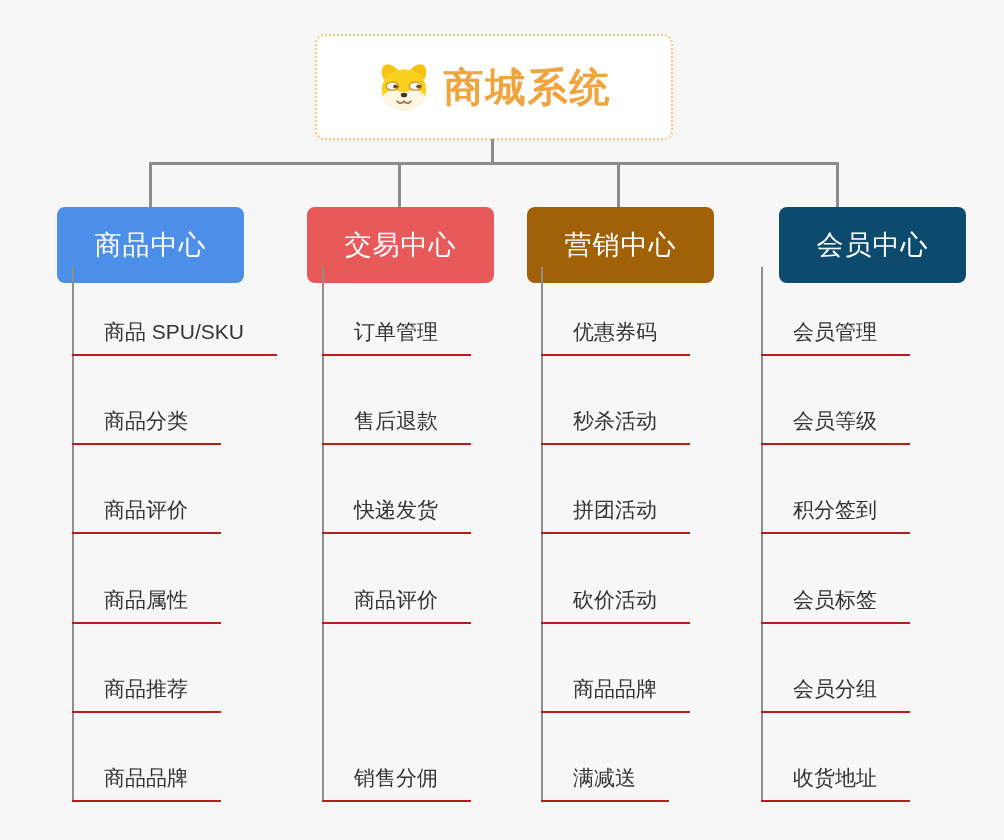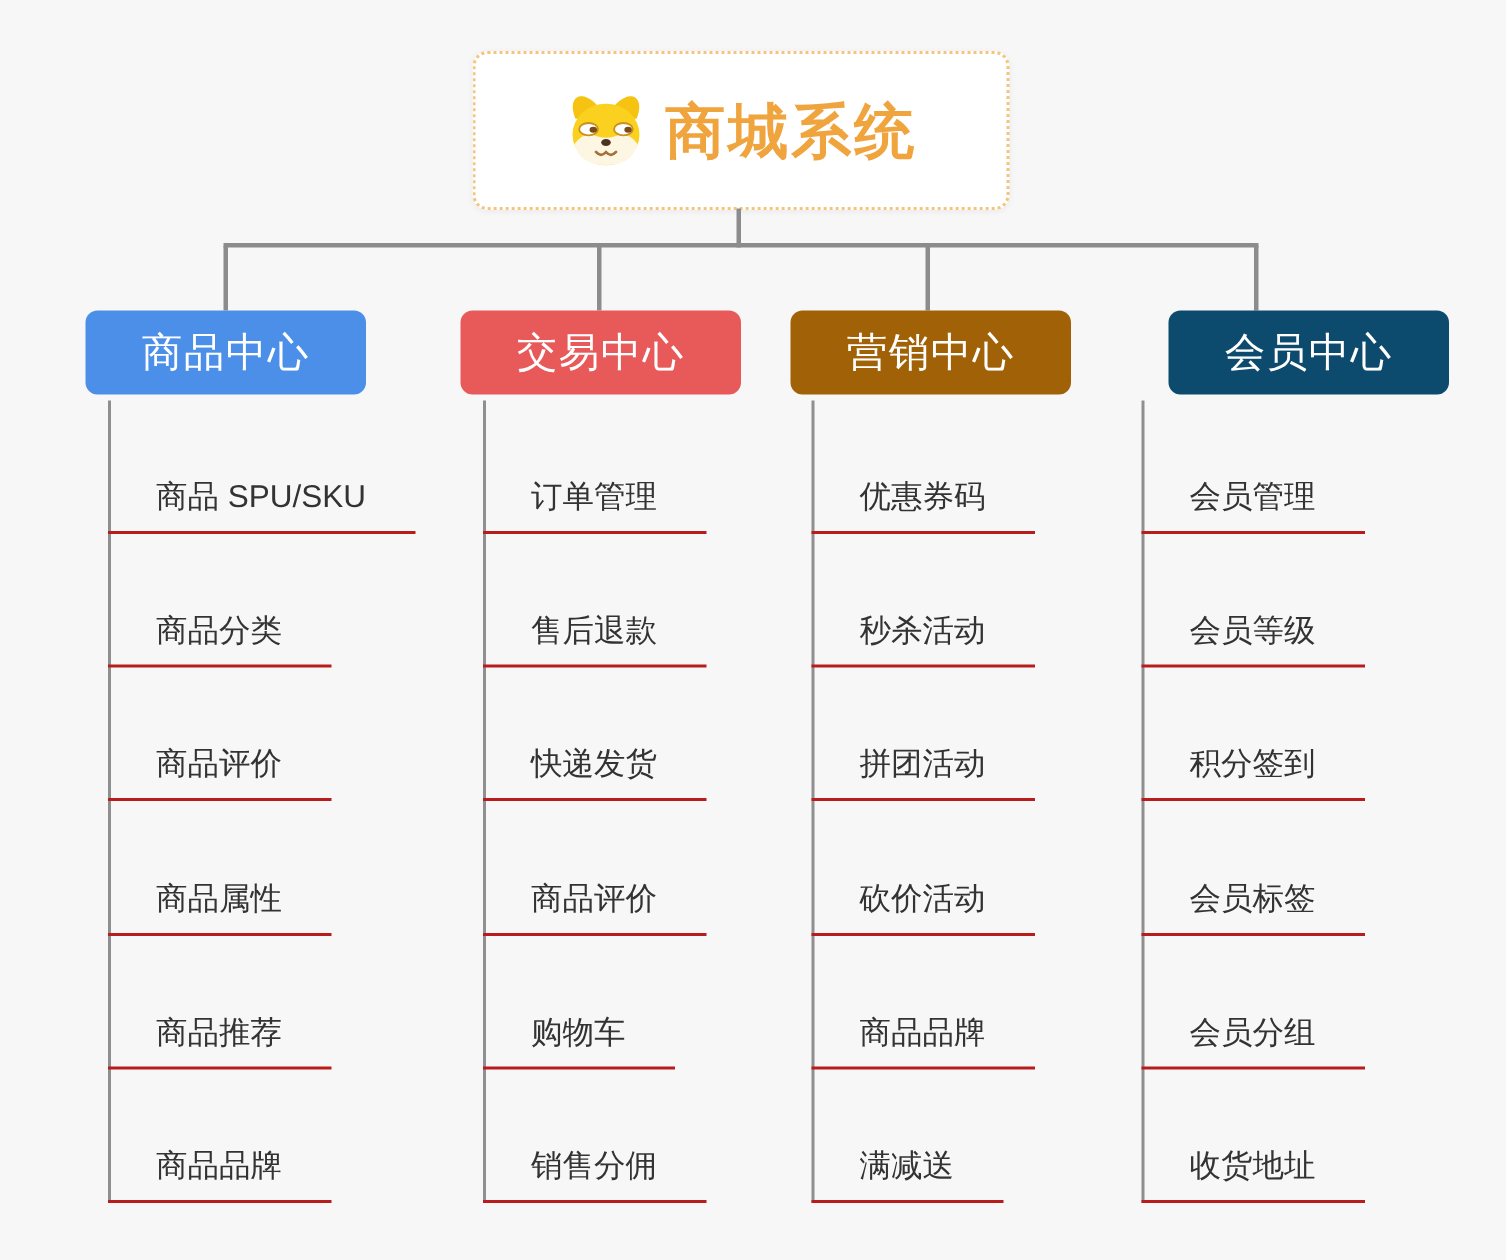--- a/index.html
+++ b/index.html
@@ -15,21 +15,21 @@
   .root-icon{display:flex;align-items:center;}
 
   
   .line{position:absolute;background:#8c8c8c;}
   .stem{left:491px;top:139px;width:3px;height:26px;}
   .hbar{left:149px;top:162px;width:690px;height:3px;}
   .drop{top:164px;width:3px;height:43px;}
   .d0{left:149px}.d1{left:398px}.d2{left:617px}.d3{left:836px}
 
   
-  .branch-box{position:absolute;top:207px;width:187px;height:56px;border-radius:8px;
+  .branch-box{position:absolute;top:207px;width:187px;height:76px;border-radius:8px;
     color:#ffffff;font-size:27px;letter-spacing:1px;display:flex;align-items:center;
     justify-content:center;white-space:nowrap;cursor:pointer;}
   .bb0{left:57px}.bb1{left:307px}.bb2{left:527px}.bb3{left:744px}
 
   
   .vline{position:absolute;top:267px;width:2px;height:535px;background:#8f8f8f;}
   .vl0{left:72px}.vl1{left:322px}.vl2{left:541px}.vl3{left:761px}
 
   
   .child{position:absolute;font-size:21px;line-height:26px;color:#333333;
@@ -75,21 +75,20 @@
   <div class="child cl0 ct3">商品属性</div>
   <div class="child cl0 ct4">商品推荐</div>
   <div class="child cl0 ct5">商品品牌</div>
 
   <div class="branch-box bb1" style="background-color: rgb(232, 90, 90);">交易中心</div>
   <div class="vline vl1"></div>
   <div class="child cl1 ct0">订单管理</div>
   <div class="child cl1 ct1">售后退款</div>
   <div class="child cl1 ct2">快递发货</div>
   <div class="child cl1 ct3">商品评价</div>
-  <div class="child cl1 ct4">购物车</div>
   <div class="child cl1 ct5">销售分佣</div>
 
   <div class="branch-box bb2" style="background-color: #a16207;">营销中心</div>
   <div class="vline vl2"></div>
   <div class="child cl2 ct0">优惠券码</div>
   <div class="child cl2 ct1">秒杀活动</div>
   <div class="child cl2 ct2">拼团活动</div>
   <div class="child cl2 ct3">砍价活动</div>
   <div class="child cl2 ct4">商品品牌</div>
   <div class="child cl2 ct5">满减送</div>

